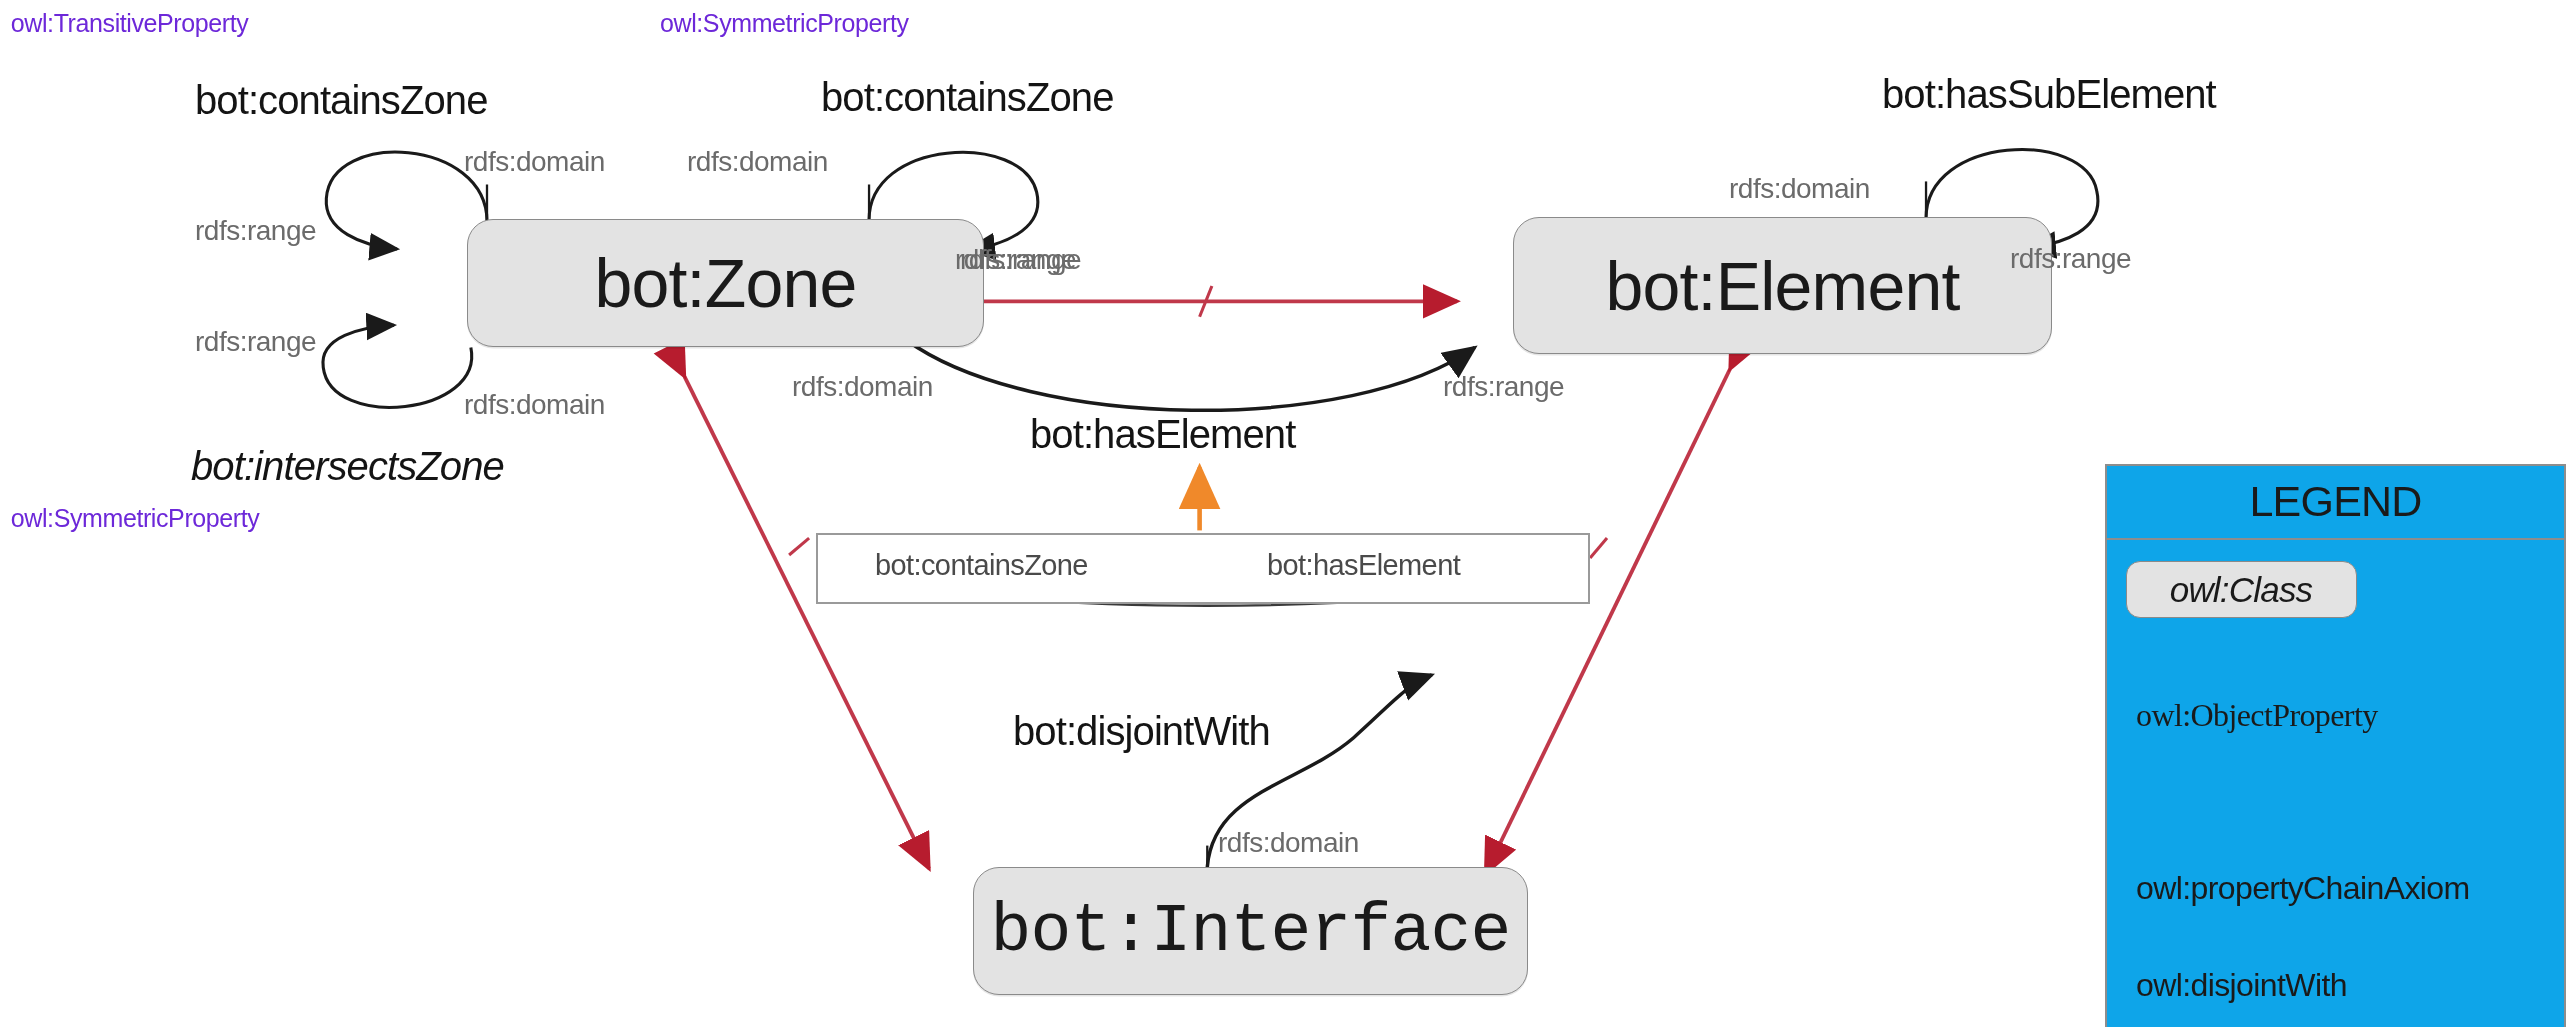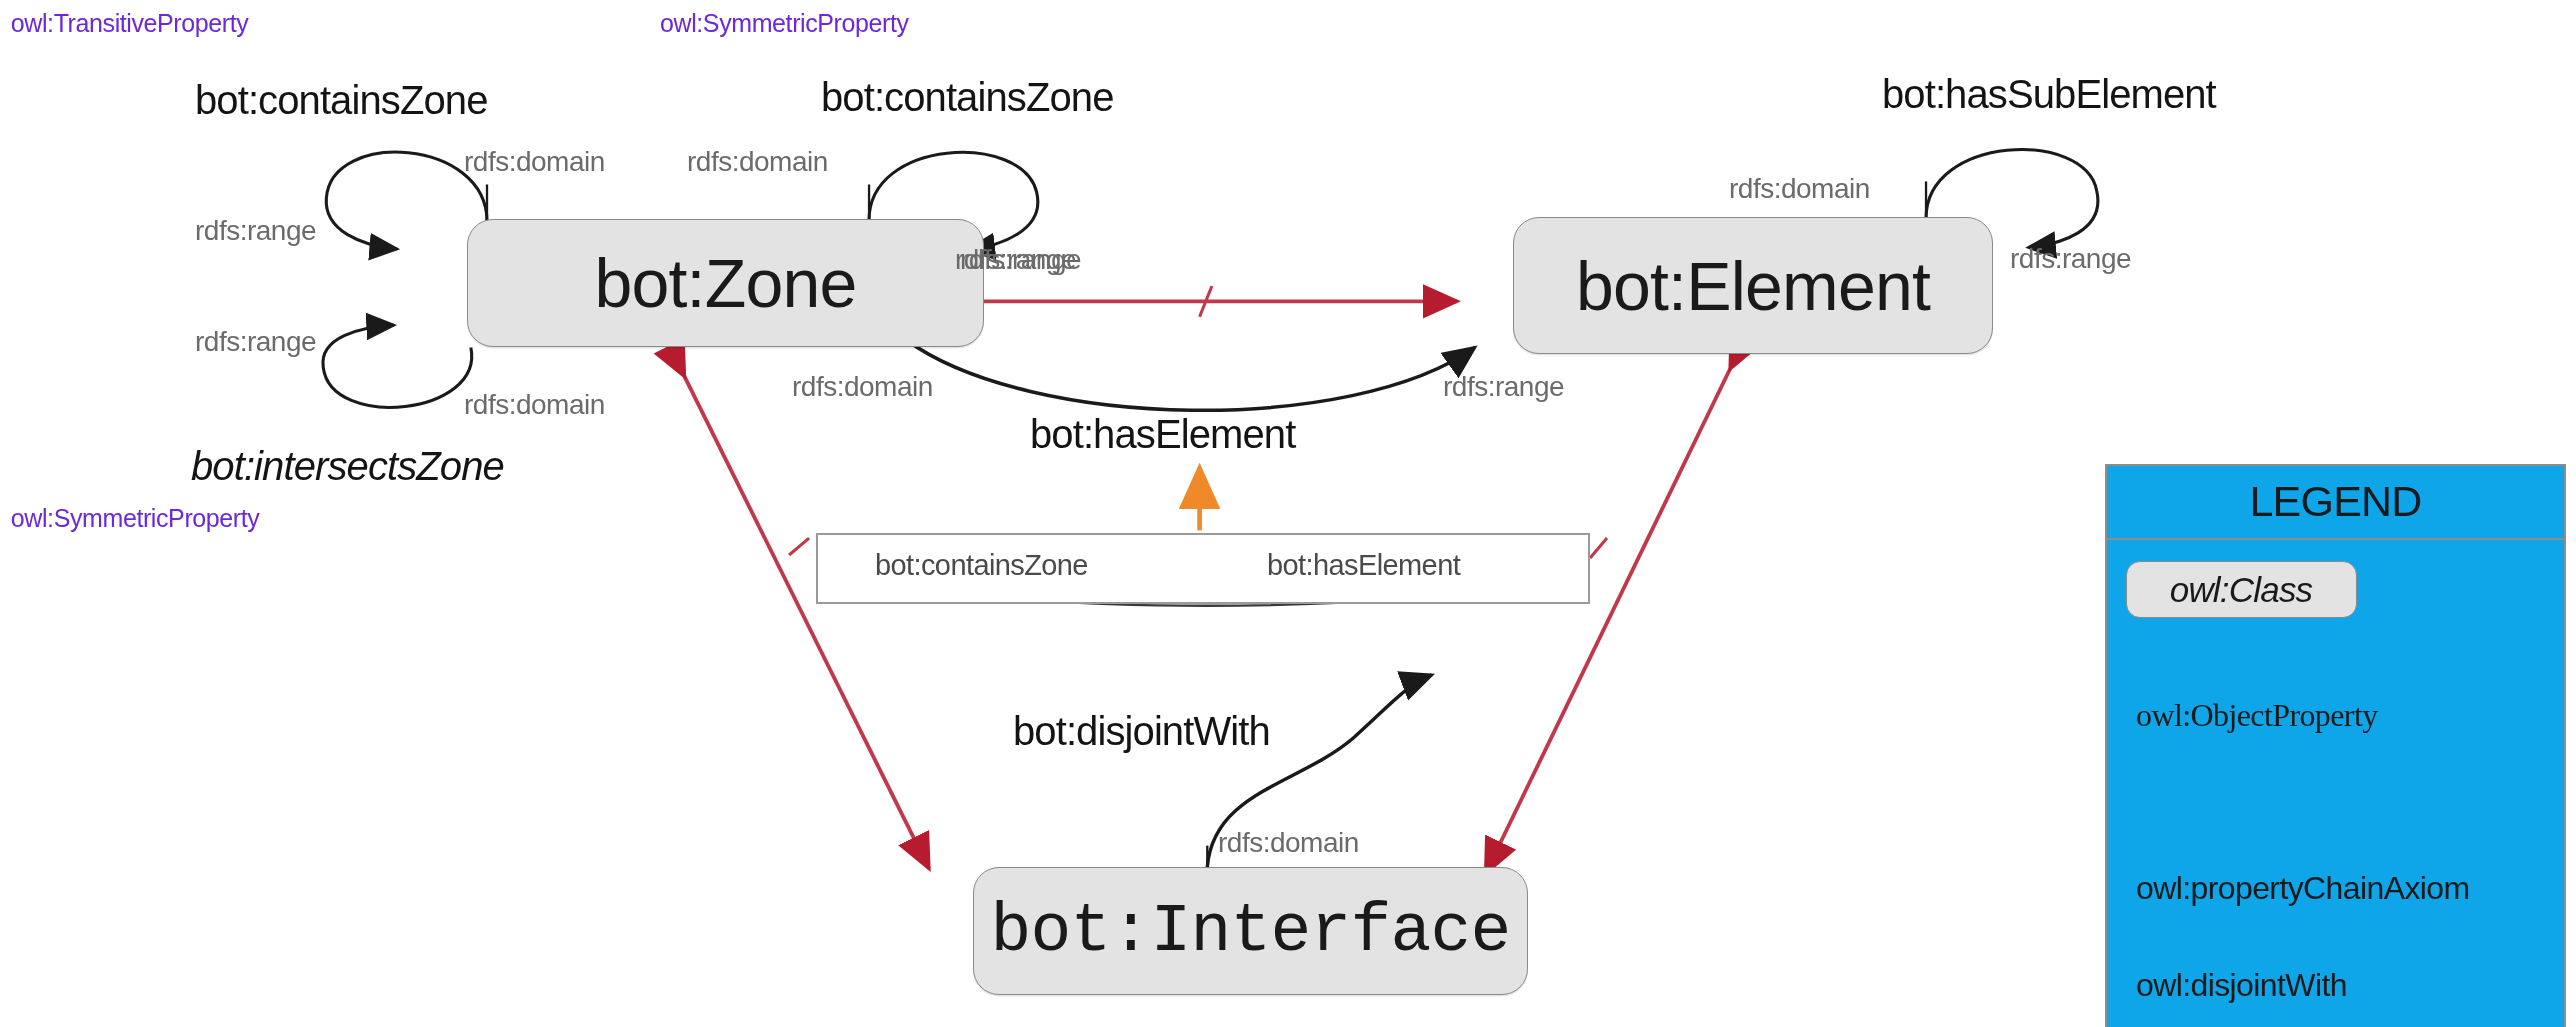--- a/index.html
+++ b/index.html
@@ -230,21 +230,21 @@
     <g>
       <path d="M 2766,1285 C 2812,1232 2930,1205 3030,1198" fill="none" stroke="#b71c2e" stroke-width="5" marker-end="url(#ah-red)"></path>
       <line x1="2878" y1="1212" x2="2868" y2="1248" stroke="#b71c2e" stroke-width="4"></line>
     </g>
   </svg>
 
   <div class="node" id="node-zone" style="left:423px; top:219px; width:517px; height:128px; font-size:68px;">
     <span>bot:Zone</span>
   </div>
 
-  <div class="node" id="node-element" style="left:1469px; top:217px; width:480px; height:137px; font-size:68px;">
+  <div class="node" id="node-element" style="left:1469px; top:217px; width:539px; height:137px; font-size:68px;">
     <span>bot:Element</span>
   </div>
 
   <div class="node" id="node-interface" style="left:929px; top:867px; width:555px; height:128px; font-size:68px;font-family:Liberation Mono, monospace;">
     <span>bot:Interface</span>
   </div>
 
   <div class="lbl prop-label" style="left:195px; top:80px;">bot:containsZone</div>
 
   <div class="lbl prop-label" style="left:821px; top:77px;">bot:containsZone</div>

